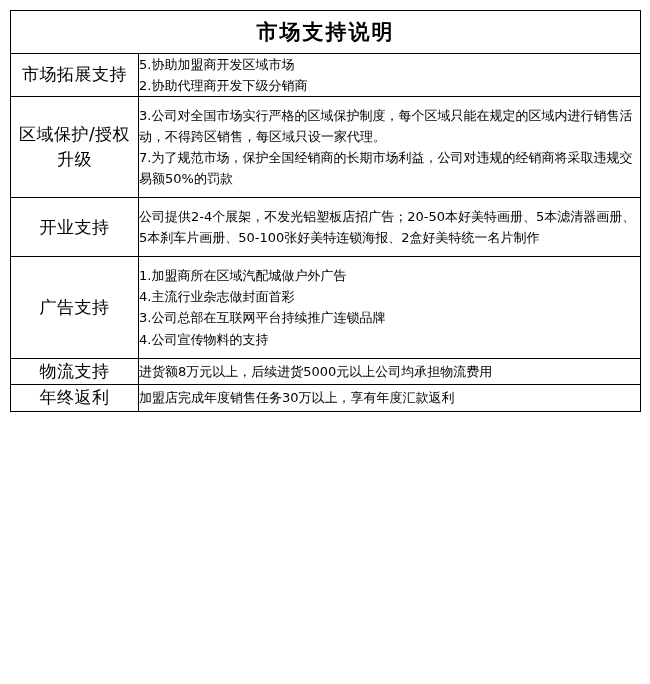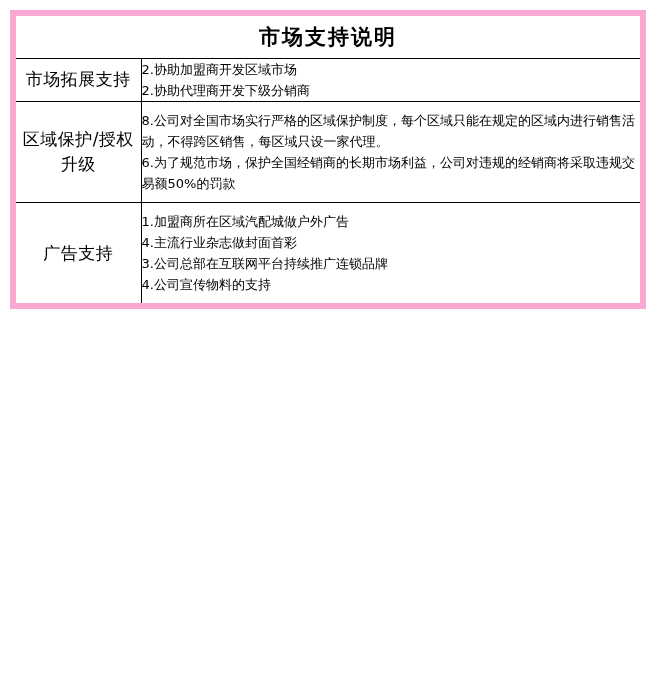--- a/index.html
+++ b/index.html
@@ -18,21 +18,21 @@
     width: 650px;
     height: 684px;
     position: relative;
     box-sizing: border-box;
     padding: 10px 10px 0 10px;
   }
   table.support-table {
     width: 630px;
     border-collapse: collapse;
     table-layout: fixed;
-    border: 6px solid #f9a8d4;
+    border: 1px solid #f9a8d4;
   }
   table.support-table td {
     border: 1px solid #000;
     vertical-align: middle;
     padding: 0;
   }
   .title-cell {
     text-align: center;
     padding: 10px 0 12px 0;
     height: 42px;
@@ -75,44 +75,62 @@
     <tbody>
       <tr>
         <td class="title-cell" colspan="2">
           <span class="title-text">市场支持说明</span>
         </td>
       </tr>
 
       <tr>
         <td class="label-cell">市场拓展支持</td>
         <td class="content-cell">
-          <span class="line">2.协助加盟商开发区域市场</span>
+          <span class="line">5.协助加盟商开发区域市场</span>
           <span class="line">2.协助代理商开发下级分销商</span>
         </td>
       </tr>
 
       <tr class="row-expand">
         <td class="label-cell">区域保护/授权升级</td>
         <td class="content-cell">
-          <span class="line">8.公司对全国市场实行严格的区域保护制度，每个区域只能在规定的区域内进行销售活动，不得跨区销售，每区域只设一家代理。</span>
-          <span class="line">6.为了规范市场，保护全国经销商的长期市场利益，公司对违规的经销商将采取违规交易额50%的罚款</span>
+          <span class="line">3.公司对全国市场实行严格的区域保护制度，每个区域只能在规定的区域内进行销售活动，不得跨区销售，每区域只设一家代理。</span>
+          <span class="line">7.为了规范市场，保护全国经销商的长期市场利益，公司对违规的经销商将采取违规交易额50%的罚款</span>
         </td>
       </tr>
 
 
+      <tr class="row-expand">
+        <td class="label-cell">开业支持</td>
+        <td class="content-cell">
+          <span class="line">公司提供2-4个展架，不发光铝塑板店招广告；20-50本好美特画册、5本滤清器画册、5本刹车片画册、50-100张好美特连锁海报、2盒好美特统一名片制作</span>
+        </td>
+      </tr>
 
 
       <tr class="row-expand">
         <td class="label-cell">广告支持</td>
         <td class="content-cell">
           <span class="line">1.加盟商所在区域汽配城做户外广告</span>
           <span class="line">4.主流行业杂志做封面首彩</span>
           <span class="line">3.公司总部在互联网平台持续推广连锁品牌</span>
           <span class="line">4.公司宣传物料的支持</span>
         </td>
       </tr>
 
+      <tr>
+        <td class="label-cell">物流支持</td>
+        <td class="content-cell">
+          <span class="line">进货额8万元以上，后续进货5000元以上公司均承担物流费用</span>
+        </td>
+      </tr>
 
 
+      <tr>
+        <td class="label-cell">年终返利</td>
+        <td class="content-cell">
+          <span class="line">加盟店完成年度销售任务30万以上，享有年度汇款返利</span>
+        </td>
+      </tr>
 
     </tbody>
   </table>
 </div>
 
 </body></html>

